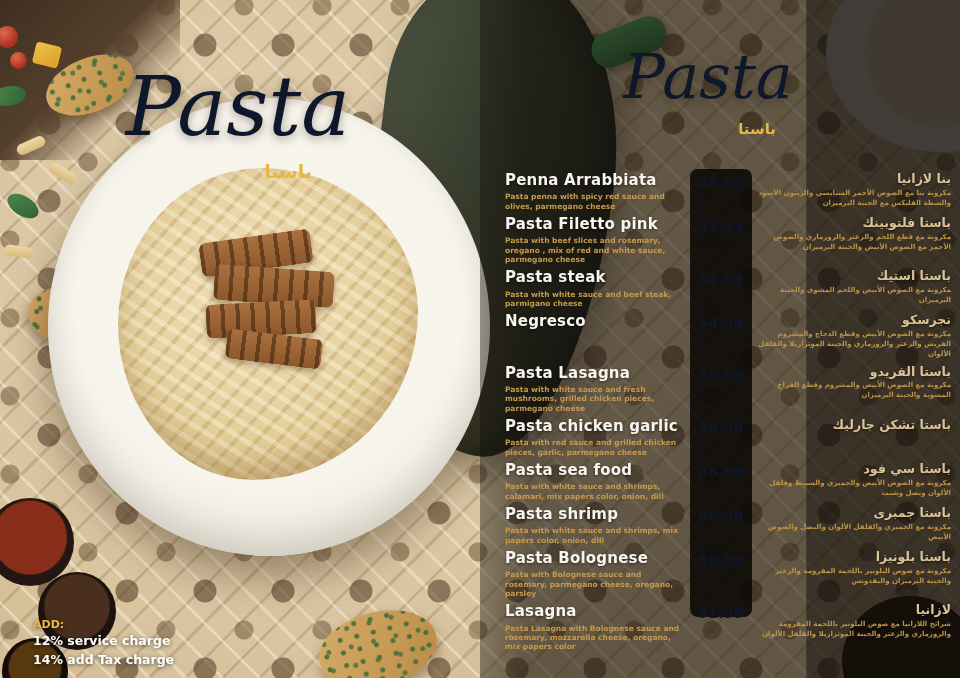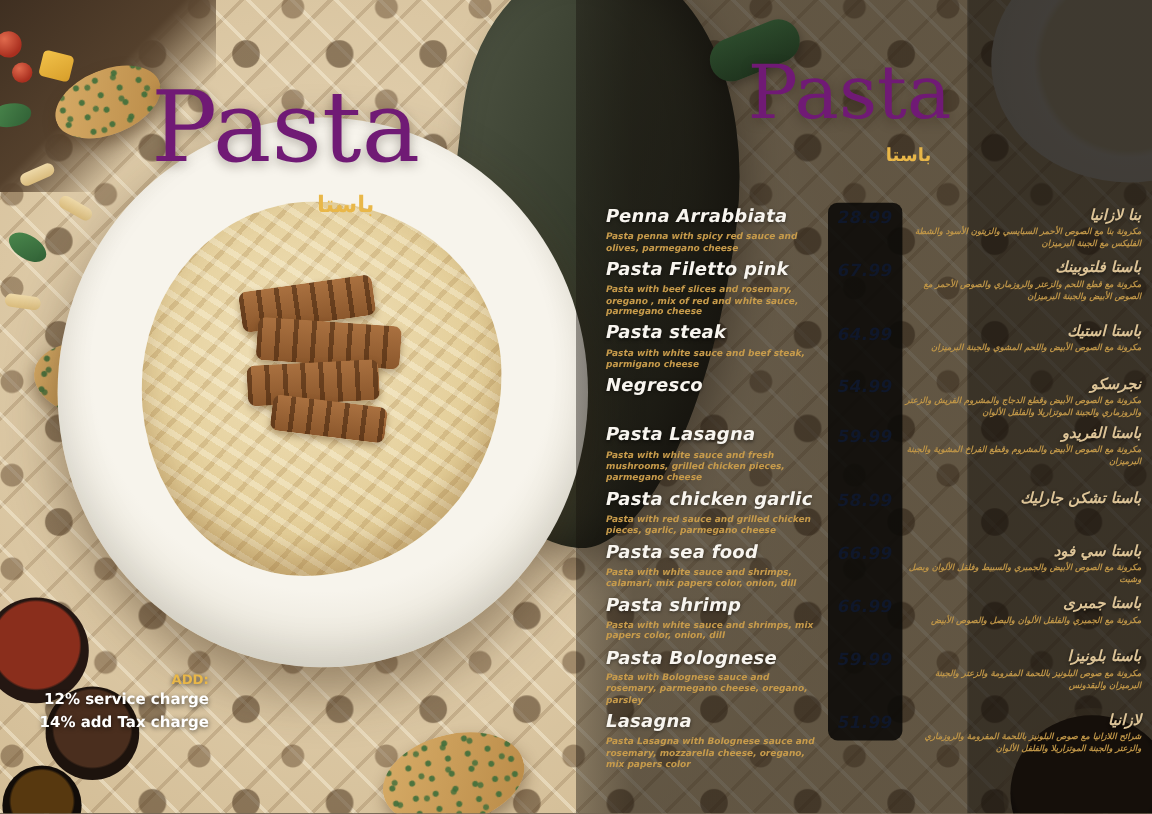--- a/index.html
+++ b/index.html
@@ -73,45 +73,45 @@
     box-shadow:0 0 0 6px rgba(214,186,140,.35); }
   .bl-bread { left:318px; top:612px; width:120px; height:74px; transform:rotate(-14deg); }
   
   .overlay-right { position:absolute; left:480px; top:0; width:480px; height:678px;
     background:linear-gradient(90deg, rgba(22,17,12,.42), rgba(22,17,12,.60) 10%, rgba(22,17,12,.60)); }
   .overlay-far { position:absolute; left:806px; top:0; width:154px; height:678px;
     background:rgba(12,9,7,.45); border-left:1px solid rgba(255,255,255,.05); }
   .price-strip { position:absolute; left:690px; top:169px; width:62px; height:448px;
     background:rgba(10,9,7,.88); border-radius:8px; }
   
-  .script { font-family:"DejaVu Serif","Liberation Serif",serif; 
-    color:#701a75; line-height:1; text-shadow:0 3px 10px rgba(30,20,10,.35); }
+  .script { font-family:"DejaVu Serif","Liberation Serif",serif; font-style:italic;
+    color:#0f172a; line-height:1; text-shadow:0 3px 10px rgba(30,20,10,.35); }
   .left-title { position:absolute; left:112px; top:66px; width:252px; text-align:center; font-size:82px; }
   .left-title-ar { position:absolute; left:112px; top:160px; width:200px; text-align:right;
     color:#e9b748; font-size:19px; font-weight:bold; }
   .right-title { position:absolute; left:612px; top:46px; width:192px; text-align:center; font-size:62px; }
   .right-title-ar { position:absolute; left:616px; top:120px; width:160px; text-align:right;
     color:#e9b748; font-size:15px; font-weight:bold; }
   
   .menu-list { position:absolute; left:500px; top:172px; width:455px;
     display:flex; flex-direction:column; gap:5px; }
-  .menu-row { display:grid; grid-template-columns:190px 62px 1fr; align-items:start;font-style:italic; }
+  .menu-row { display:grid; grid-template-columns:190px 62px 1fr; align-items:start; }
   .col-en { padding-left:5px; }
   .item-name { color:#f8f5ef; font-size:15px; font-weight:bold; letter-spacing:.2px; line-height:1.15;
     text-shadow:0 1px 3px rgba(0,0,0,.5); }
   .item-desc { color:#c79b4b; font-size:7.5px; font-weight:bold; line-height:1.25;
     margin-top:3px; max-width:180px; }
   .col-price { text-align:center; padding-top:2px; }
   .item-price { color:#0f172a; font-size:14px; font-weight:bold; letter-spacing:.3px; }
   .col-ar { direction:rtl; padding-right:4px; }
   .item-name-ar { color:#ddc497; font-size:12.5px; font-weight:bold; line-height:1.1;
     text-shadow:0 1px 3px rgba(0,0,0,.5); }
   .item-desc-ar { color:#bd9447; font-size:7px; font-weight:bold; line-height:1.45; margin-top:2px; }
   
-  .add-note { position:absolute; left:33px; top:560px; text-shadow:0 1px 4px rgba(0,0,0,.65);text-align:right; }
+  .add-note { position:absolute; left:33px; top:618px; text-shadow:0 1px 4px rgba(0,0,0,.65); }
   .add-label { color:#e9b748; font-size:11px; font-weight:bold; }
   .add-line { color:#ffffff; font-size:12.5px; font-weight:bold; line-height:1.55; }
 </style>
 </head>
 <body>
 
 <div class="page">
 
   <div class="photo"></div>
   <div class="decor wood-corner"></div>

